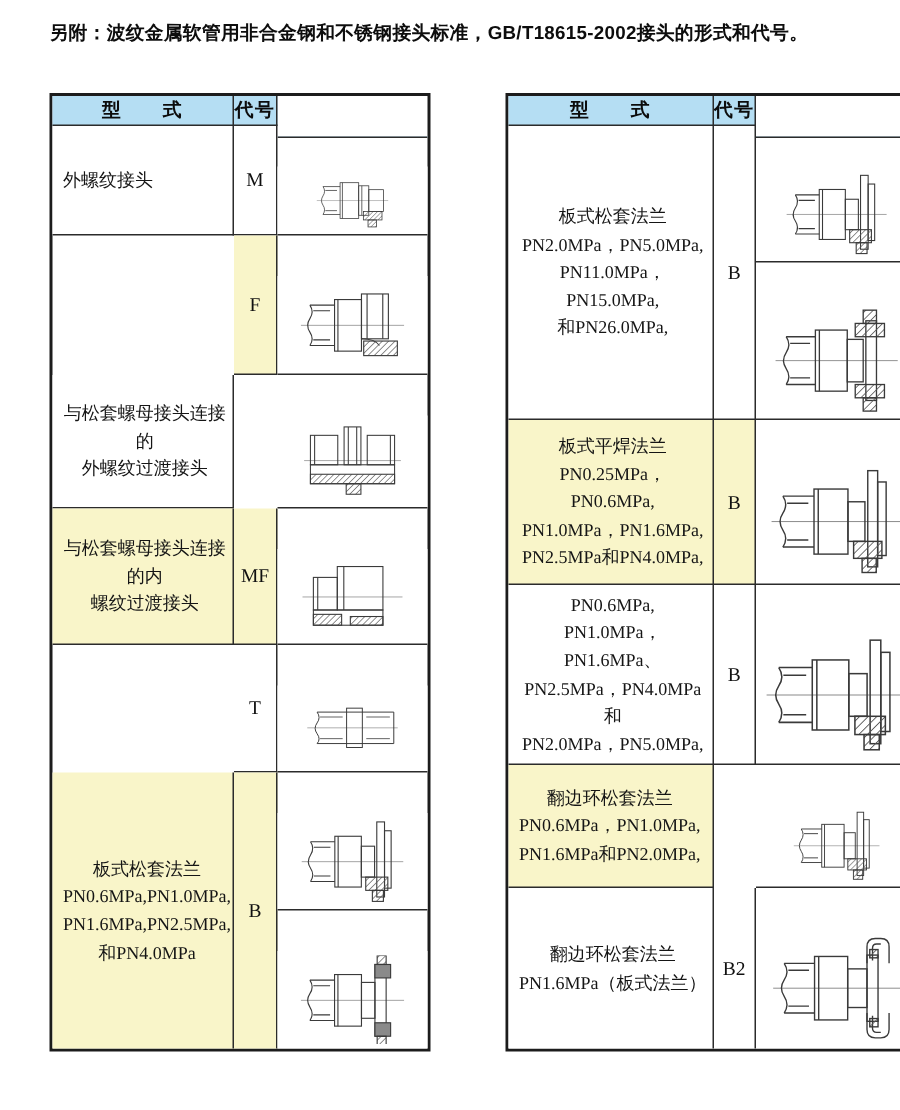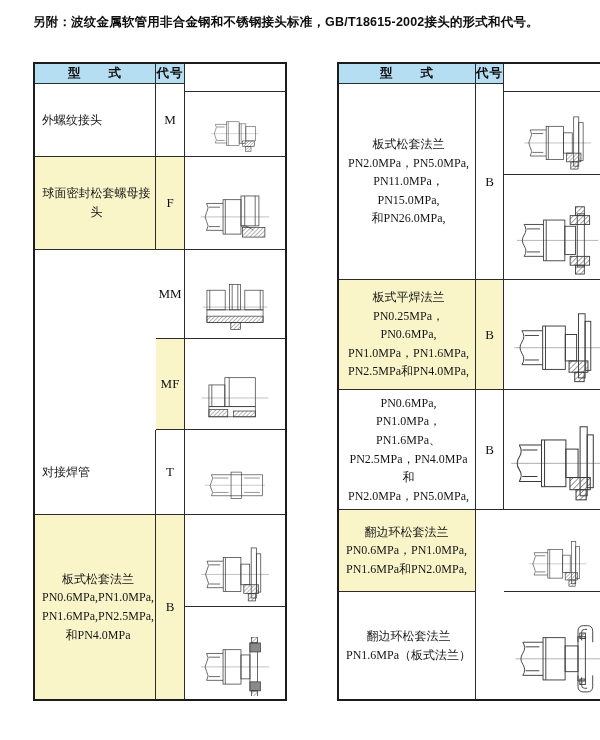--- a/index.html
+++ b/index.html
@@ -192,43 +192,44 @@
     <div class="cell hdr lastcol" style="grid-area:1/3">简　　图</div>
 
     <div class="cell type-cell" style="grid-area:2/1">外螺纹接头</div>
     <div class="cell code-cell" style="grid-area:2/2">M</div>
     <div class="cell diag-cell lastcol" style="grid-area:2/3">
       <svg class="diag" viewBox="0 0 100 80" preserveAspectRatio="xMidYMid meet">
           <use href="#d-male-thread"></use>
         </svg>
     </div>
 
-    <div class="cell type-cell hl" style="grid-area:3/1">球面密封松套螺母接头</div>
     <div class="cell code-cell hl" style="grid-area:3/2">F</div>
     <div class="cell diag-cell lastcol" style="grid-area:3/3">
       <svg class="diag" viewBox="0 0 100 80" preserveAspectRatio="xMidYMid meet">
           <use href="#d-swivel-nut"></use>
         </svg>
     </div>
 
-    <div class="cell code-cell" style="grid-area:4/2">MM</div>
+    <div class="cell type-cell" style="grid-area:4/1">与松套螺母接头连接的
+外螺纹过渡接头</div>
     <div class="cell diag-cell lastcol" style="grid-area:4/3">
       <svg class="diag" viewBox="0 0 100 80" preserveAspectRatio="xMidYMid meet">
           <use href="#d-nipple"></use>
         </svg>
     </div>
 
+    <div class="cell type-cell hl" style="grid-area:5/1">与松套螺母接头连接的内
+螺纹过渡接头</div>
     <div class="cell code-cell hl" style="grid-area:5/2">MF</div>
     <div class="cell diag-cell lastcol" style="grid-area:5/3">
       <svg class="diag" viewBox="0 0 100 80" preserveAspectRatio="xMidYMid meet">
           <use href="#d-female-adapter"></use>
         </svg>
     </div>
 
-    <div class="cell type-cell" style="grid-area:6/1">对接焊管</div>
     <div class="cell code-cell" style="grid-area:6/2">T</div>
     <div class="cell diag-cell lastcol" style="grid-area:6/3">
       <svg class="diag" viewBox="0 0 100 80" preserveAspectRatio="xMidYMid meet">
           <use href="#d-pipe"></use>
         </svg>
     </div>
 
     <div class="cell type-cell hl lastrow" style="grid-row:7 / span 2;grid-column:1">板式松套法兰
 PN0.6MPa,PN1.0MPa,
 PN1.6MPa,PN2.5MPa,
@@ -295,20 +296,21 @@
 PN0.6MPa，PN1.0MPa,
 PN1.6MPa和PN2.0MPa,</div>
     <div class="cell diag-cell lastcol" style="grid-area:6/3">
       <svg class="diag" viewBox="0 0 100 80" preserveAspectRatio="xMidYMid meet">
           <use href="#d-flange-up"></use>
         </svg>
     </div>
 
     <div class="cell type-cell lastrow" style="grid-area:7/1">翻边环松套法兰
 PN1.6MPa（板式法兰）</div>
+    <div class="cell code-cell lastrow" style="grid-area:7/2">B2</div>
     <div class="cell diag-cell lastcol lastrow" style="grid-area:7/3">
       <svg class="diag" viewBox="0 0 100 80" preserveAspectRatio="xMidYMid meet">
           <use href="#d-flange-hooks"></use>
         </svg>
     </div>
   </div>
 
 </div>
 
 </body></html>

